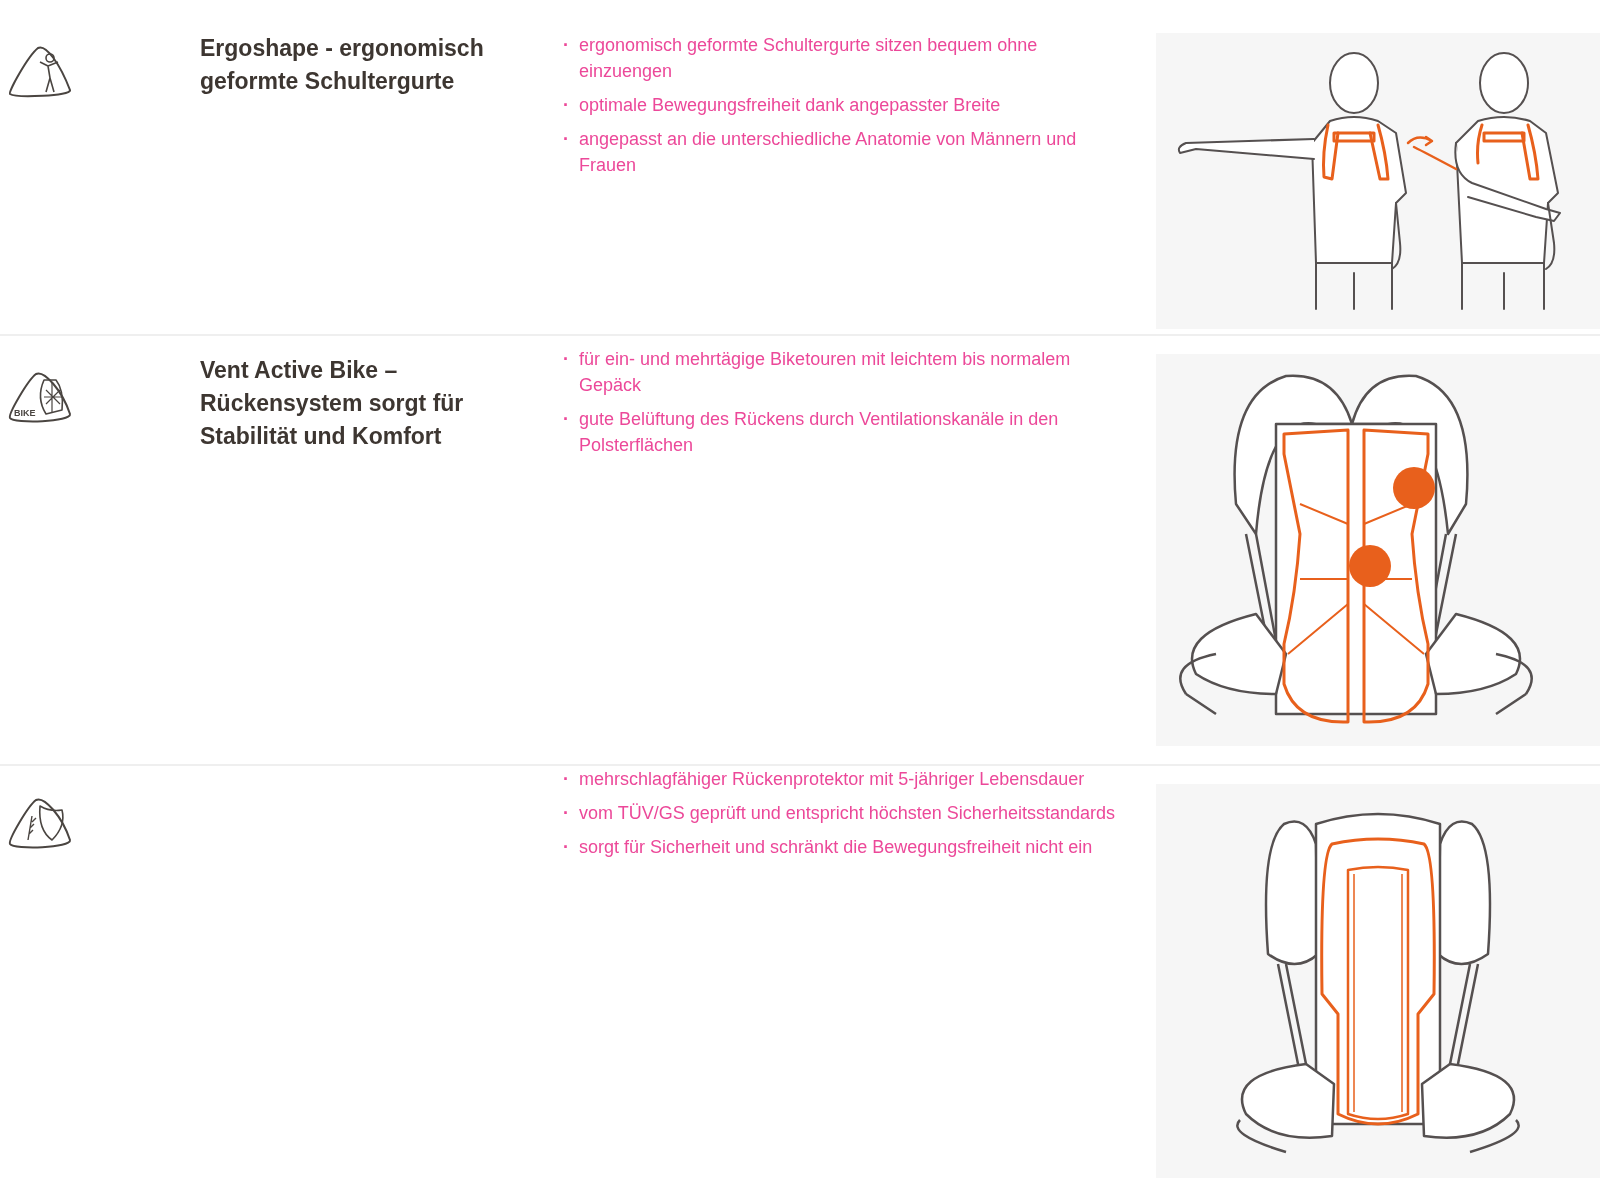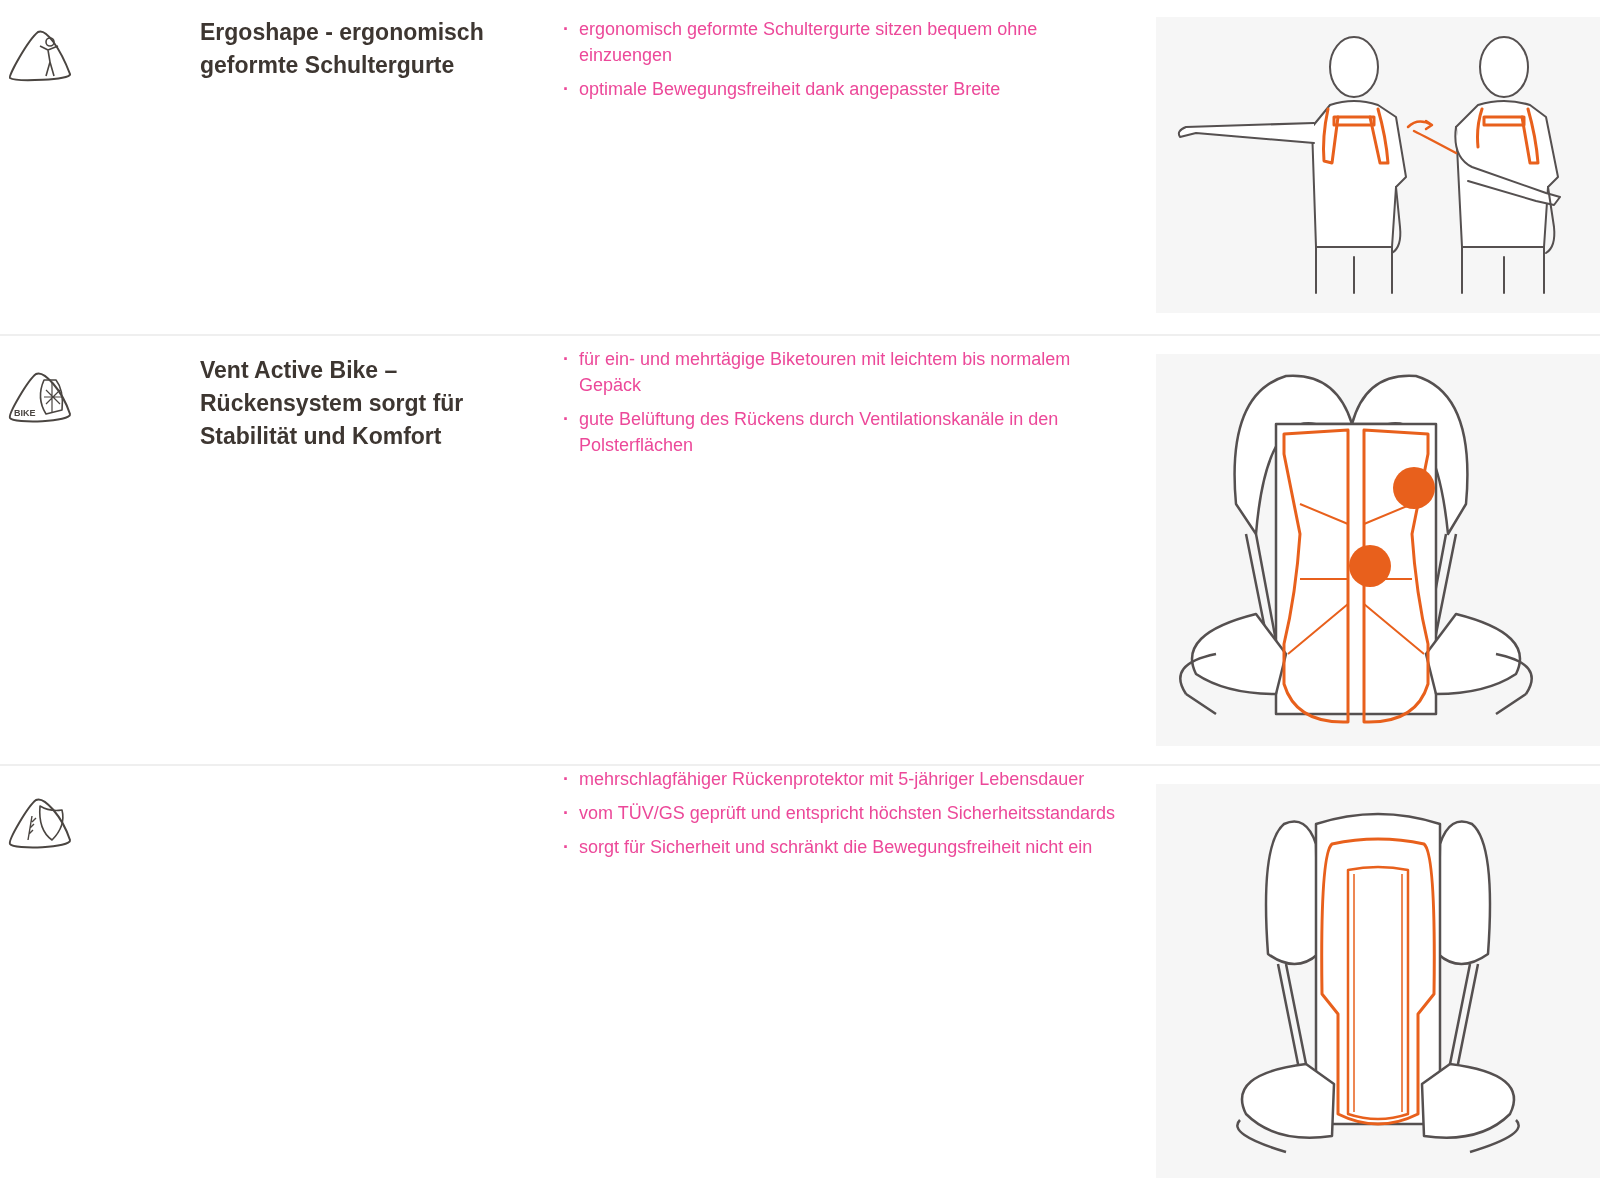--- a/index.html
+++ b/index.html
@@ -13,32 +13,33 @@
   .bullets { position:absolute; left:563px; width:560px; margin:0; padding:0; list-style:none;
              font-size:18px; line-height:26px; color:#ec4899; }
   .bullets li { position:relative; padding-left:16px; margin-bottom:8px; }
   .bullets li::before { content:"\00B7"; position:absolute; left:0; top:0; font-weight:bold; }
   .panel { position:absolute; left:1156px; width:444px; background:#f6f6f6; }
   .panel svg { width:100%; height:100%; display:block; }
 </style>
 </head>
 <body>
 
-<div class="row" style="top:0;height:334px;">
+<div class="row" style="top:16px;height:334px;">
   <div class="icon" style="top:26px;">
     <svg viewBox="0 0 68 60" fill="none" stroke="#4a4541" stroke-width="2" stroke-linejoin="round">
       <path d="M4 52 C2 50 22 14 32 6 C40 2 54 22 64 48 C66 54 10 56 4 52 Z"></path>
       <circle cx="44" cy="16" r="4" stroke-width="1.6"></circle>
       <path d="M34 20 L42 24 L52 20 M42 24 L44 36 L40 50 M44 36 L48 50" stroke-width="1.6"></path>
     </svg>
   </div>
   <h2 class="title" style="top:16px;">Ergoshape - ergonomisch geformte Schultergurte</h2>
   <ul class="bullets" style="top:16px;">
     <li>ergonomisch geformte Schultergurte sitzen bequem ohne einzuengen</li>
     <li>optimale Bewegungsfreiheit dank angepasster Breite</li>
+    <li>angepasst an die unterschiedliche Anatomie von Männern und Frauen</li>
   </ul>
   <div class="panel" style="top:17px;height:296px;">
     <svg viewBox="0 0 444 296" fill="none" stroke="#555050" stroke-width="2" stroke-linecap="round" stroke-linejoin="round">
 
       <ellipse cx="198" cy="50" rx="24" ry="30" fill="#fff"></ellipse>
       <path d="M174 88 Q198 80 222 88 L240 100 L250 160 L240 170 L236 230 L160 230 L156 110 L174 88 Z" fill="#fff"></path>
       <path d="M158 106 L30 110 Q20 114 24 120 L40 116 L158 126" fill="#fff"></path>
       <path d="M240 170 L244 210 Q246 230 236 236"></path>
       <path d="M160 230 L160 276 M236 230 L236 276 M198 240 L198 276"></path>
       <path d="M172 92 Q166 120 168 144 L176 146 L182 100 M222 92 Q230 120 232 146 L224 146 L214 100" stroke="#e8601c" stroke-width="3"></path>

